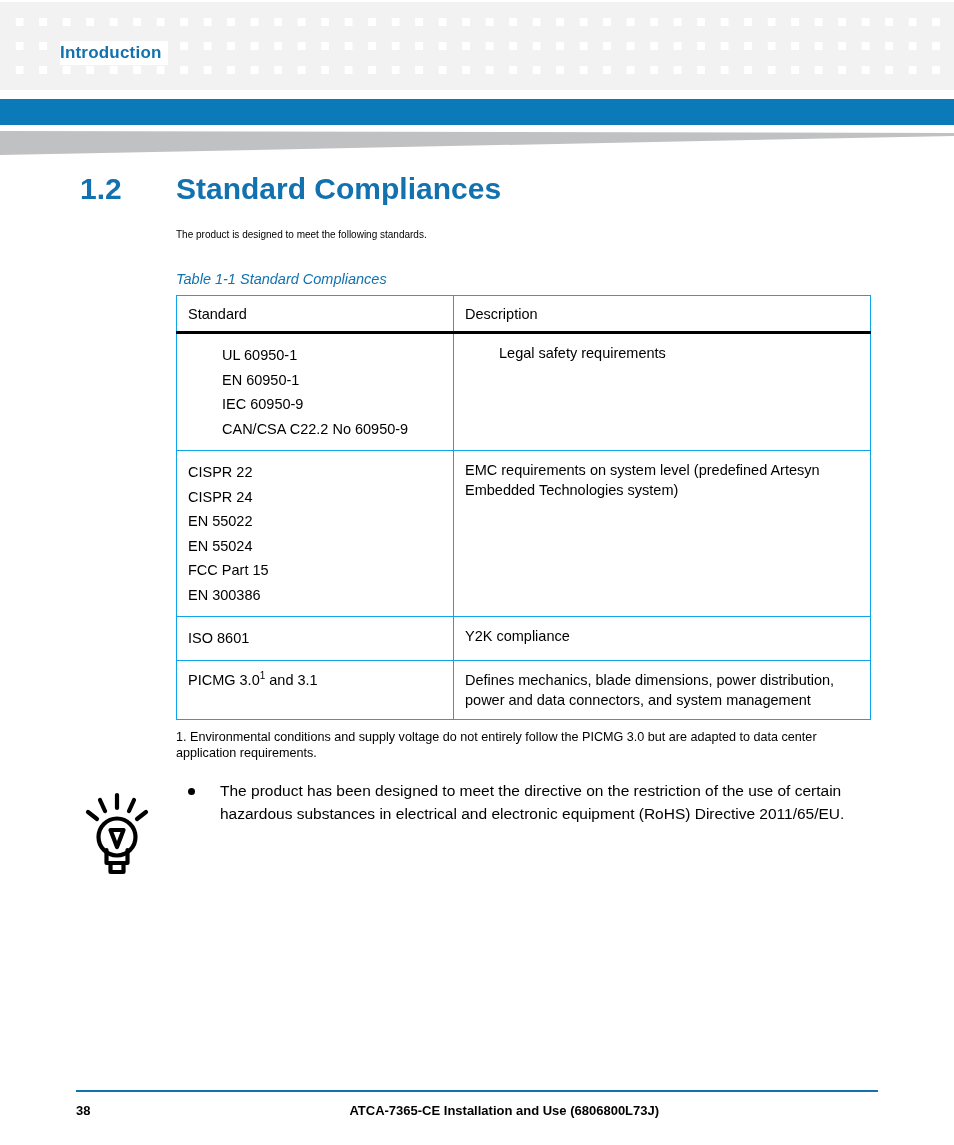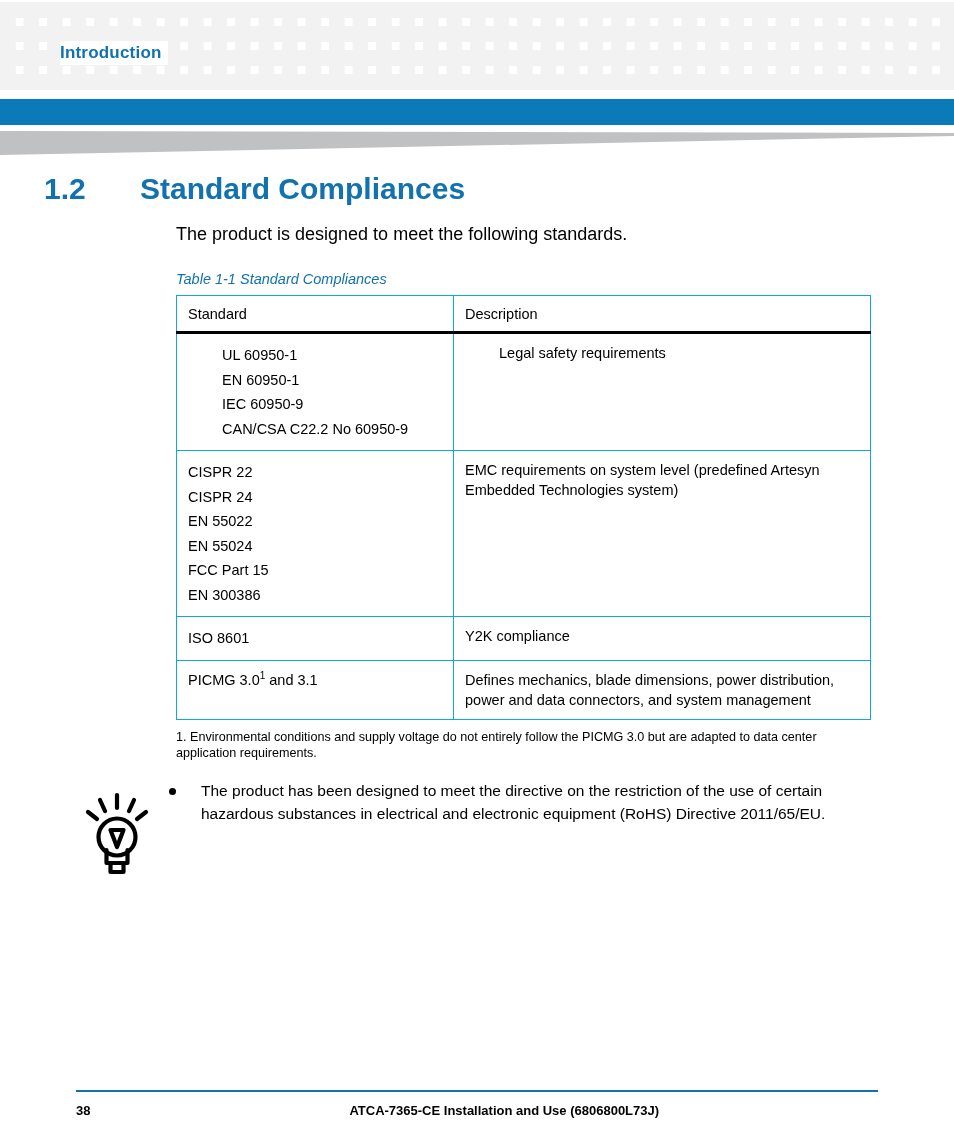--- a/index.html
+++ b/index.html
@@ -81,28 +81,28 @@
     margin: 0 0 0 0;
     padding: 0;
     color: #1272B0;
     font-size: 30px;
     font-weight: bold;
     line-height: 38px;
     display: flex;
   }
   .section-number {
     width: 96px;
-    margin-left: 44px;
+    margin-left: 80px;
     flex: 0 0 auto;
   }
   .section-title { flex: 1 1 auto; }
 
   .intro-paragraph {
     margin: 16px 0 0 176px;
-    font-size: 18px;
+    font-size: 10px;
     line-height: 21px;
     color: #000000;
   }
   .table-caption {
     margin: 26px 0 8px 176px;
     font-size: 14.5px;
     font-style: italic;
     color: #1272B0;
   }
 
@@ -155,20 +155,21 @@
     line-height: 16.5px;
   }
 
   
   .note-block {
     position: absolute;
     left: 0;
     top: 780px;
     width: 954px;
     display: flex;
+    gap: 19px;
   }
   .note-icon {
     width: 80px;
     margin-left: 84px;
     flex: 0 0 auto;
     padding-top: 12px;
   }
   .note-body {
     flex: 1 1 auto;
     padding-right: 84px;

